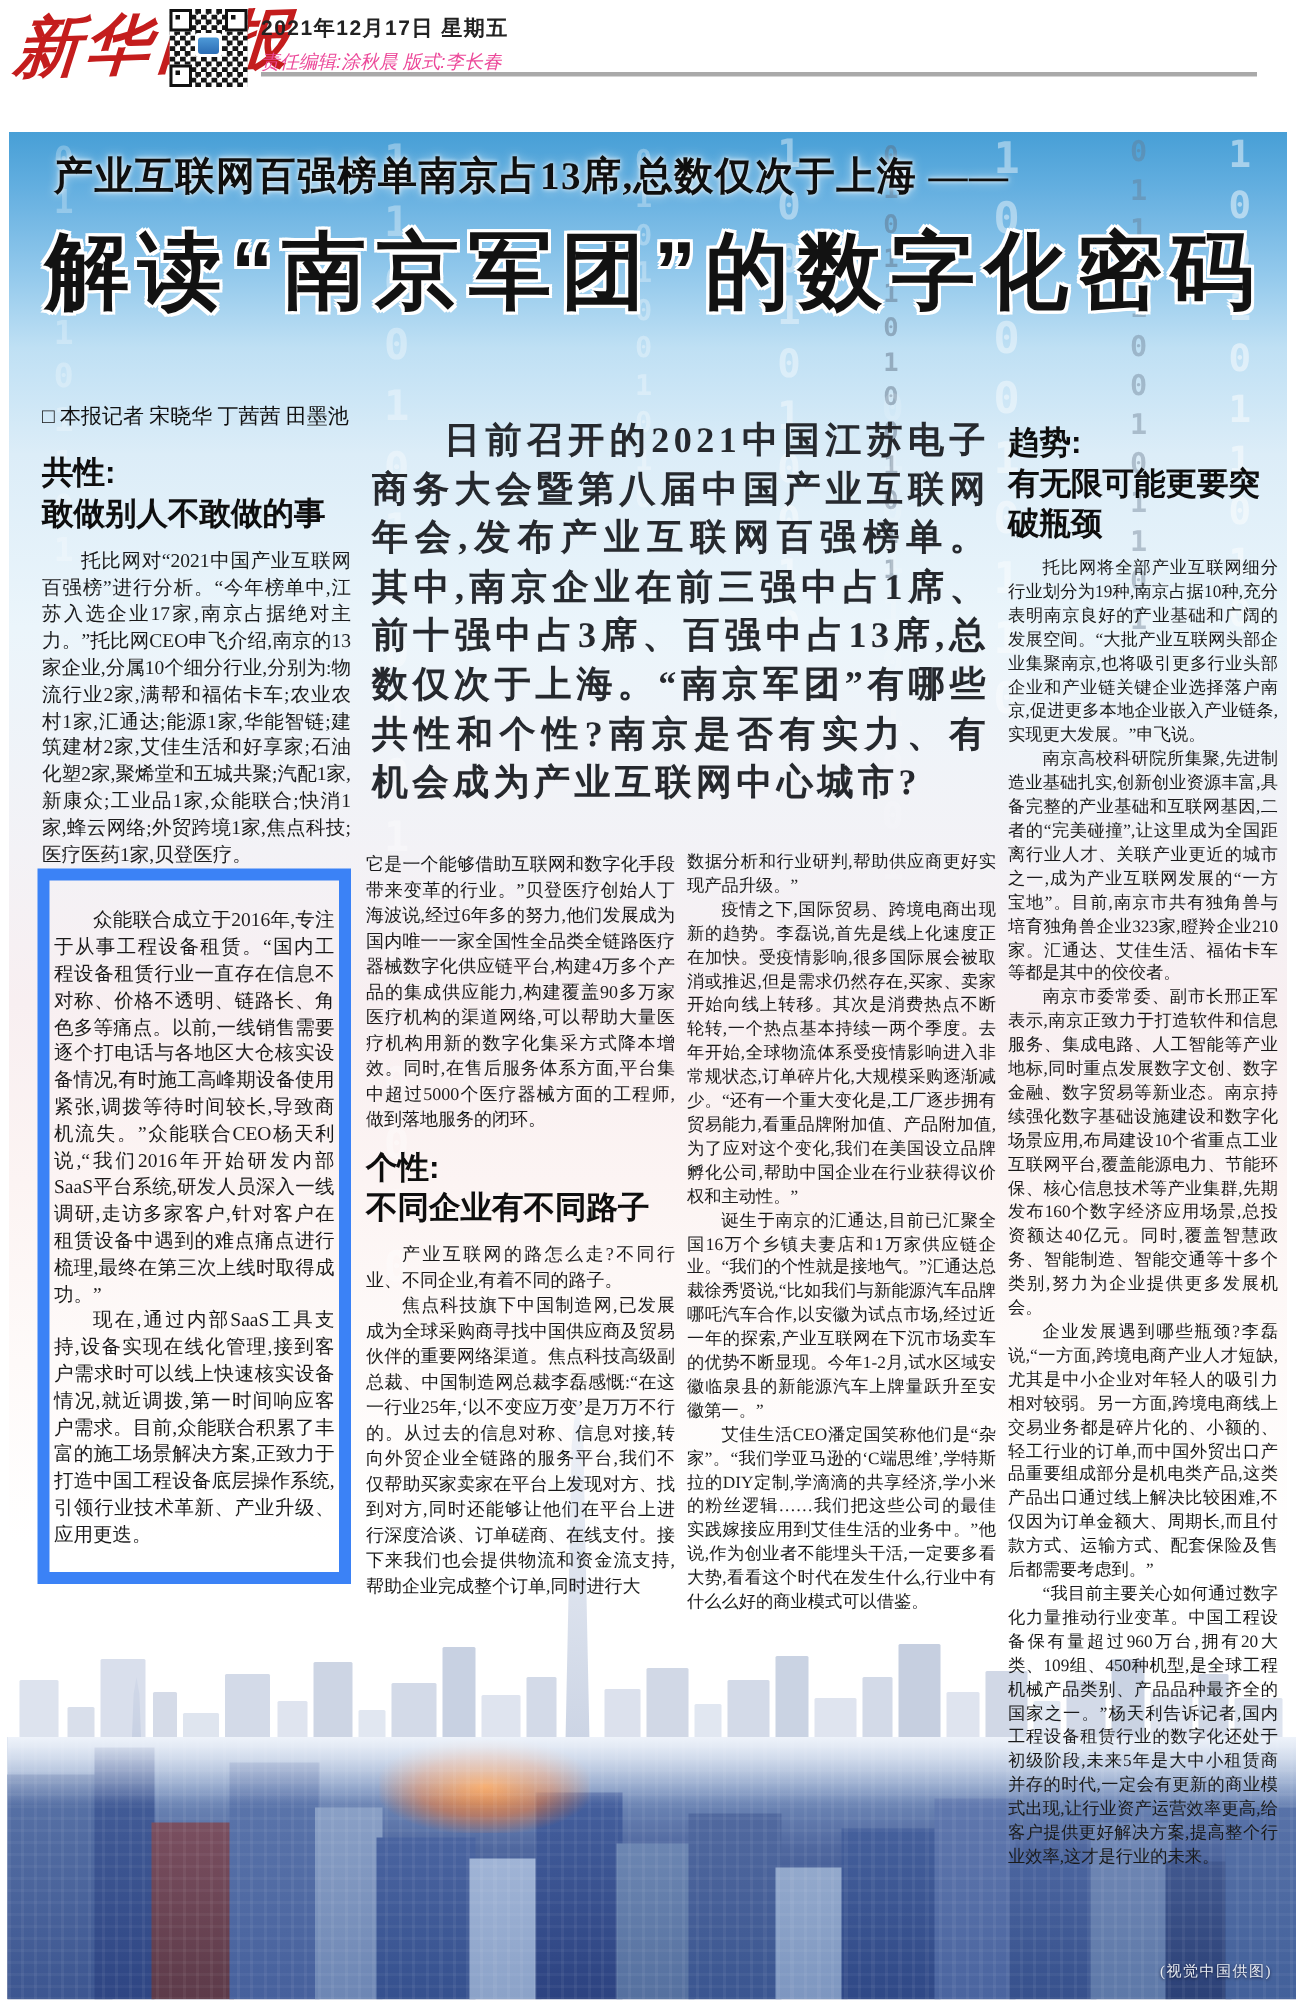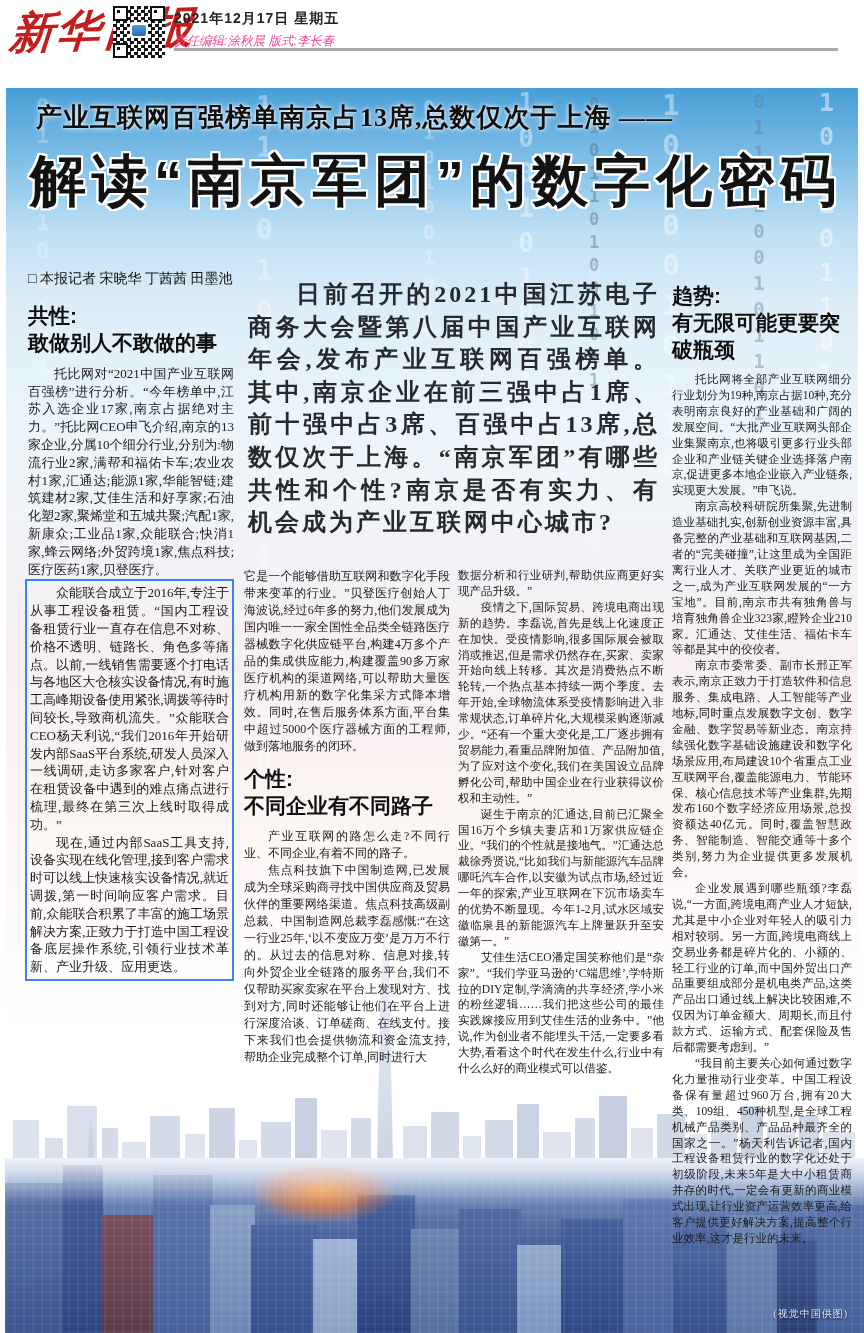--- a/index.html
+++ b/index.html
@@ -47,21 +47,21 @@
          line-height:27px;color:#0e0e0e;text-align:left;}
   .sec-h-wrap{margin:10px 0 9px;}
   .p{margin:0;text-indent:2em;}
   .c1{left:28px;top:270px;width:206px;font-size:13px;line-height:17.8px;}
   .c2{left:244px;top:568px;width:206px;font-size:12px;line-height:17px;}
   .c3{left:458px;top:568px;width:206px;font-size:11.5px;line-height:15.9px;}
   .c4{left:672px;top:282px;width:180px;font-size:11.5px;line-height:15.9px;}
   .intro{position:absolute;left:248px;top:278px;width:412px;z-index:15;font-size:24px;
          line-height:32.6px;letter-spacing:3px;font-weight:600;color:#26292e;
          text-align:justify;text-indent:2em;font-family:"Liberation Serif",serif;}
-  .red-box{border:2px solid #3b82f6;padding:3px 3px;margin:1px 0 2px -3px;}
+  .red-box{border:8px solid #3b82f6;padding:17px 3px;margin:1px 0 2px -3px;}
   
   .photo{position:absolute;left:5px;right:0;top:900px;bottom:0;z-index:5;}
   .far-band{position:absolute;left:0;right:0;top:152px;height:126px;}
   .fb{position:absolute;bottom:0;border-radius:1px;}
   .tower{position:absolute;left:366px;top:34px;width:28px;height:246px;
          background:linear-gradient(180deg,#eff2f8,#c3cde0);
          clip-path:polygon(47% 0,53% 0,64% 12%,80% 100%,20% 100%,36% 12%);opacity:.9;}
   .tower2{position:absolute;left:78px;top:218px;width:16px;height:62px;
          background:linear-gradient(180deg,#e6ebf4,#bac6da);
          clip-path:polygon(50% 0,62% 18%,74% 100%,26% 100%,38% 18%);opacity:.85;}

